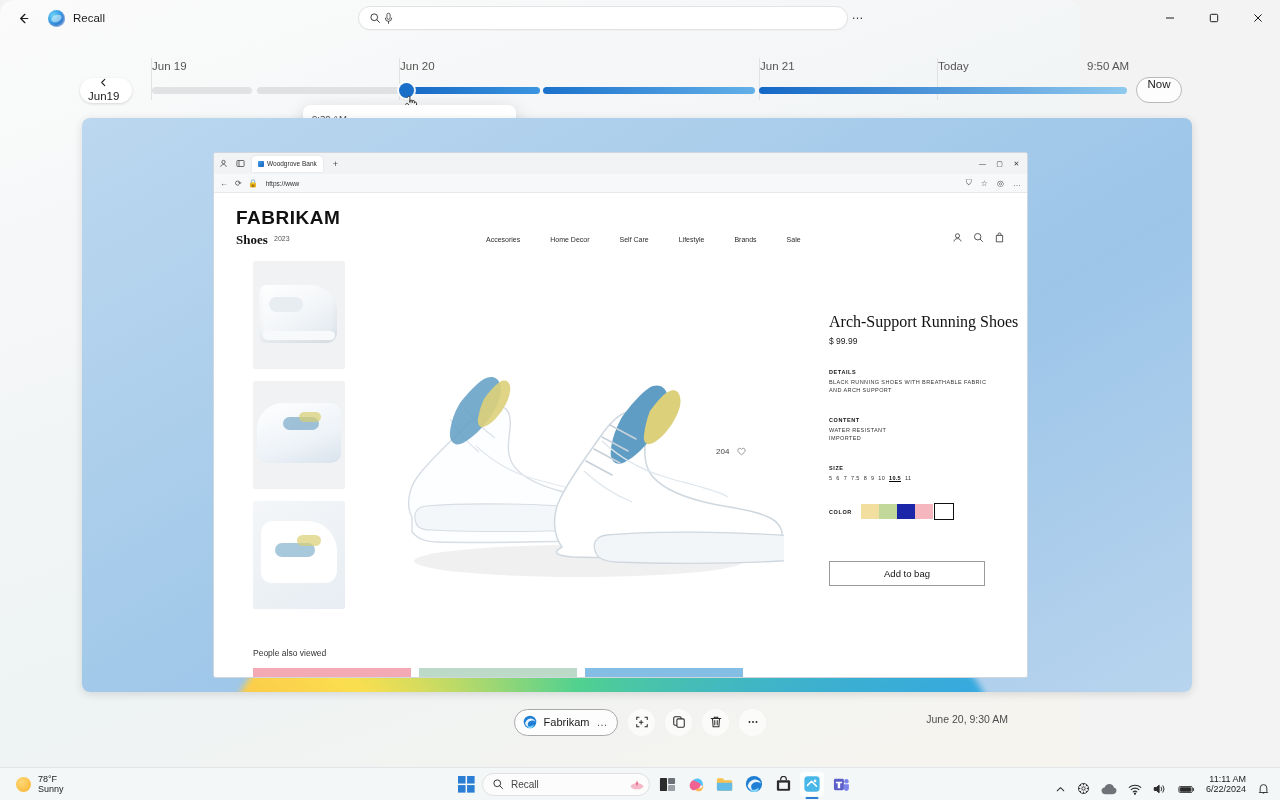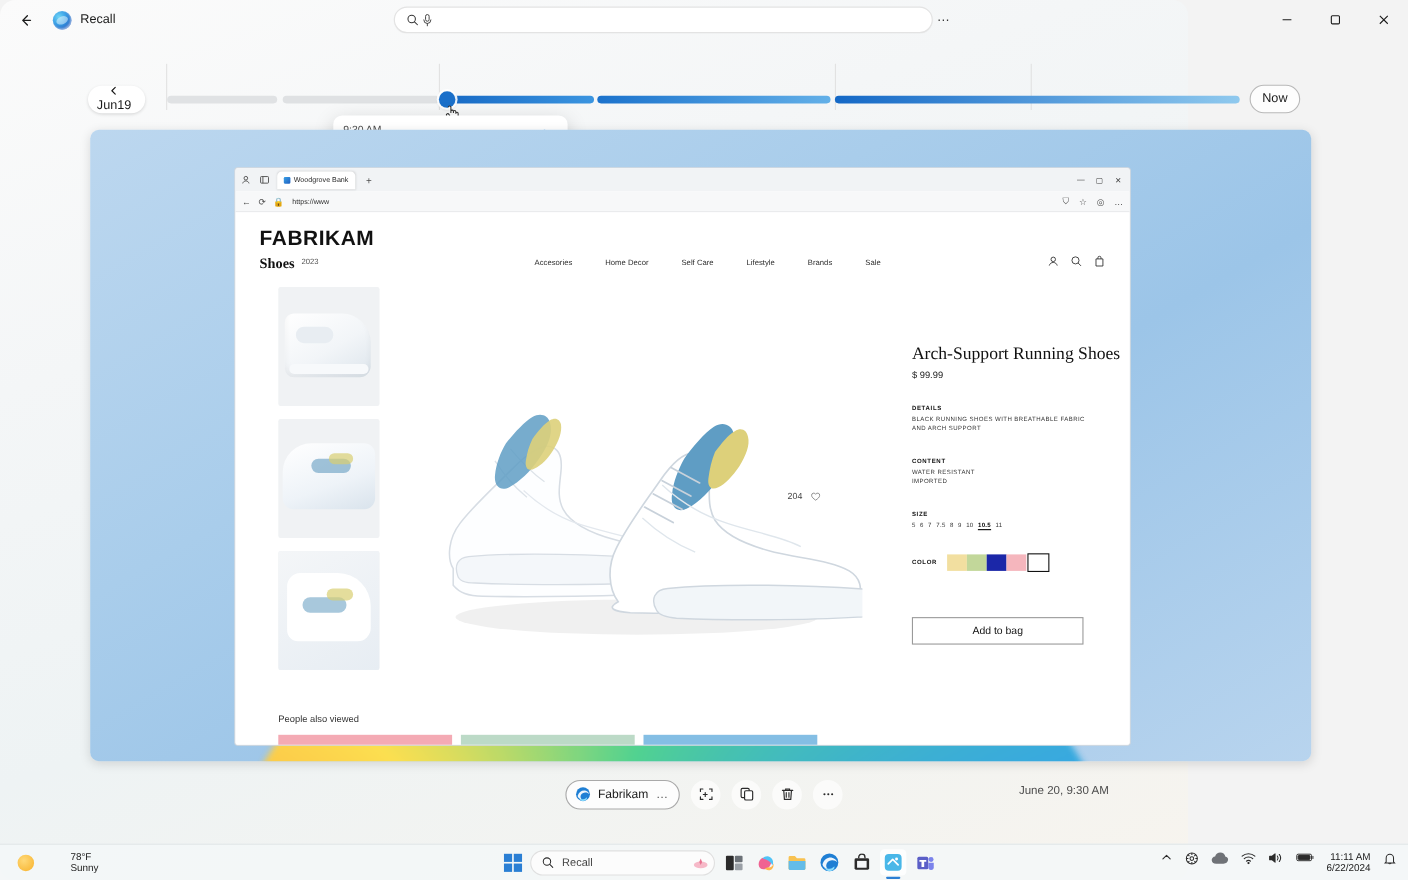--- a/index.html
+++ b/index.html
@@ -43,21 +43,21 @@
   
   .tl-labels { position:absolute; top:60px; left:0; width:1280px; height:18px; }
   .tl-label { position:absolute; font-size:11.5px; color:#555; }
   .tl-divider { position:absolute; top:58px; width:1px; height:42px; background:#e2e2e2; }
 
   .jun-chip { position:absolute; left:80px; top:78px; height:25px; padding:0 13px 0 8px;
      background:#fff; border-radius:14px; display:flex; align-items:center; gap:3px;
      box-shadow:0 1px 3px rgba(0,0,0,.14); font-size:11.5px; color:#1b1b1b; cursor:pointer;flex-direction:column;}
   .now-chip { position:absolute; left:1136px; top:77px; width:46px; height:26px;
      background:#fdfdfd; border:1px solid #b9b9b9; border-radius:14px; display:flex;
-     align-items:center; justify-content:center; font-size:11.5px; color:#1b1b1b; cursor:pointer;}
+     justify-content:center; font-size:11.5px; color:#1b1b1b; cursor:pointer;}
 
   .tl-track { position:absolute; top:87px; height:7px; border-radius:4px; }
   .seg-empty1 { left:152px; width:100px; background:#e0e2e4; }
   .seg-empty2 { left:257px; width:143px; background:#dfe1e3; }
   .seg-a { left:403px; width:137px; background:linear-gradient(90deg,#1668c4 0%,#3b95e0 100%); }
   .seg-b { left:543px; width:212px; background:linear-gradient(90deg,#1b72cc 0%,#63b0e8 100%); }
   .seg-c { left:759px; width:368px; background:linear-gradient(90deg,#1468c6 0%,#8fc9ee 100%); }
   .tl-knob { position:absolute; left:399px; top:83px; width:15px; height:15px; border-radius:50%;
      background:#1a6fc9; box-shadow:0 0 0 2px rgba(255,255,255,.9),0 1px 3px rgba(0,0,0,.3); cursor:pointer;}
   .cursor-hand { position:absolute; left:403px; top:95px; width:16px; height:18px; }
@@ -156,32 +156,32 @@
      display:flex; align-items:center; justify-content:center; color:#2b2b2b; cursor:pointer; }
   .snaptime { position:absolute; right:72px; top:713px; font-size:10.5px; color:#4d4d4d; }
 
   
   .taskbar { position:absolute; left:0; bottom:0; width:1280px; height:33px;
      background:rgba(243,246,247,.93); border-top:1px solid #e2e6e8;
      display:flex; align-items:center; }
   .weather { display:flex; align-items:center; gap:7px; margin-left:16px; }
   .sunicon { width:15px; height:15px; border-radius:50%;
      background:radial-gradient(circle at 38% 35%, #ffd978, #f7b12a); }
-  .wx-t { font-size:9px; line-height:10px; color:#1b1b1b;margin-left:26px; }
+  .wx-t { font-size:9px; line-height:10px; color:#1b1b1b; }
   .tb-center { position:absolute; left:455px; display:flex; align-items:center; gap:5px; }
   .startbtn { width:22px; height:22px; display:flex; align-items:center; justify-content:center; cursor:pointer; }
   .tb-search { width:168px; height:23px; background:#fcfcfc; border:1px solid #e0e0e0;
      border-radius:13px; display:flex; align-items:center; padding:0 4px 0 9px; gap:7px; cursor:pointer; }
   .tb-search span { font-size:10px; color:#454545; }
   .tb-ico { width:24px; height:24px; border-radius:4px; display:flex; align-items:center;
      justify-content:center; position:relative; cursor:pointer; }
   .tb-ico.active { background:rgba(255,255,255,.8); }
   .tb-ico.active:after { content:""; position:absolute; bottom:-3px; left:50%; transform:translateX(-50%);
      width:13px; height:2px; border-radius:1px; background:#2a7fd4; }
-  .tray { position:absolute; right:10px; display:flex; align-items:flex-start; gap:11px; }
+  .tray { position:absolute; right:10px; display:flex; align-items:flex-end; gap:11px; }
   .tray-ico { color:#2b2b2b; display:flex; align-items:center; }
   .clock { text-align:right; font-size:9px; line-height:10.5px; color:#1b1b1b; cursor:pointer; }
   svg { display:block; }
 </style>
 </head>
 <body>
 
 <div id="app">
 
   <div class="appbar">
@@ -225,20 +225,27 @@
           </svg>
       </div>
       <div class="wc close">
         <svg width="10" height="10" viewBox="0 0 10 10" stroke="currentColor" stroke-width="1">
             <path d="M1.4 1.4l7.2 7.2M8.6 1.4l-7.2 7.2"></path>
           </svg>
       </div>
     </div>
   </div>
 
+  <div class="tl-labels">
+    <div class="tl-label" style="left:152px">Jun 19</div>
+    <div class="tl-label" style="left:400px">Jun 20</div>
+    <div class="tl-label" style="left:760px">Jun 21</div>
+    <div class="tl-label" style="left:938px">Today</div>
+    <div class="tl-label" style="left:1087px">9:50 AM</div>
+  </div>
   <div class="tl-divider" style="left:151px"></div>
   <div class="tl-divider" style="left:399px"></div>
   <div class="tl-divider" style="left:759px"></div>
   <div class="tl-divider" style="left:937px"></div>
 
   <div class="jun-chip">
     <svg width="9" height="9" viewBox="0 0 10 10" fill="none" stroke="#1b1b1b" stroke-width="1.2">
         <path d="M6.4 1.6 3 5l3.4 3.4" stroke-linecap="round" stroke-linejoin="round"></path>
       </svg>
     <span>Jun19</span>

